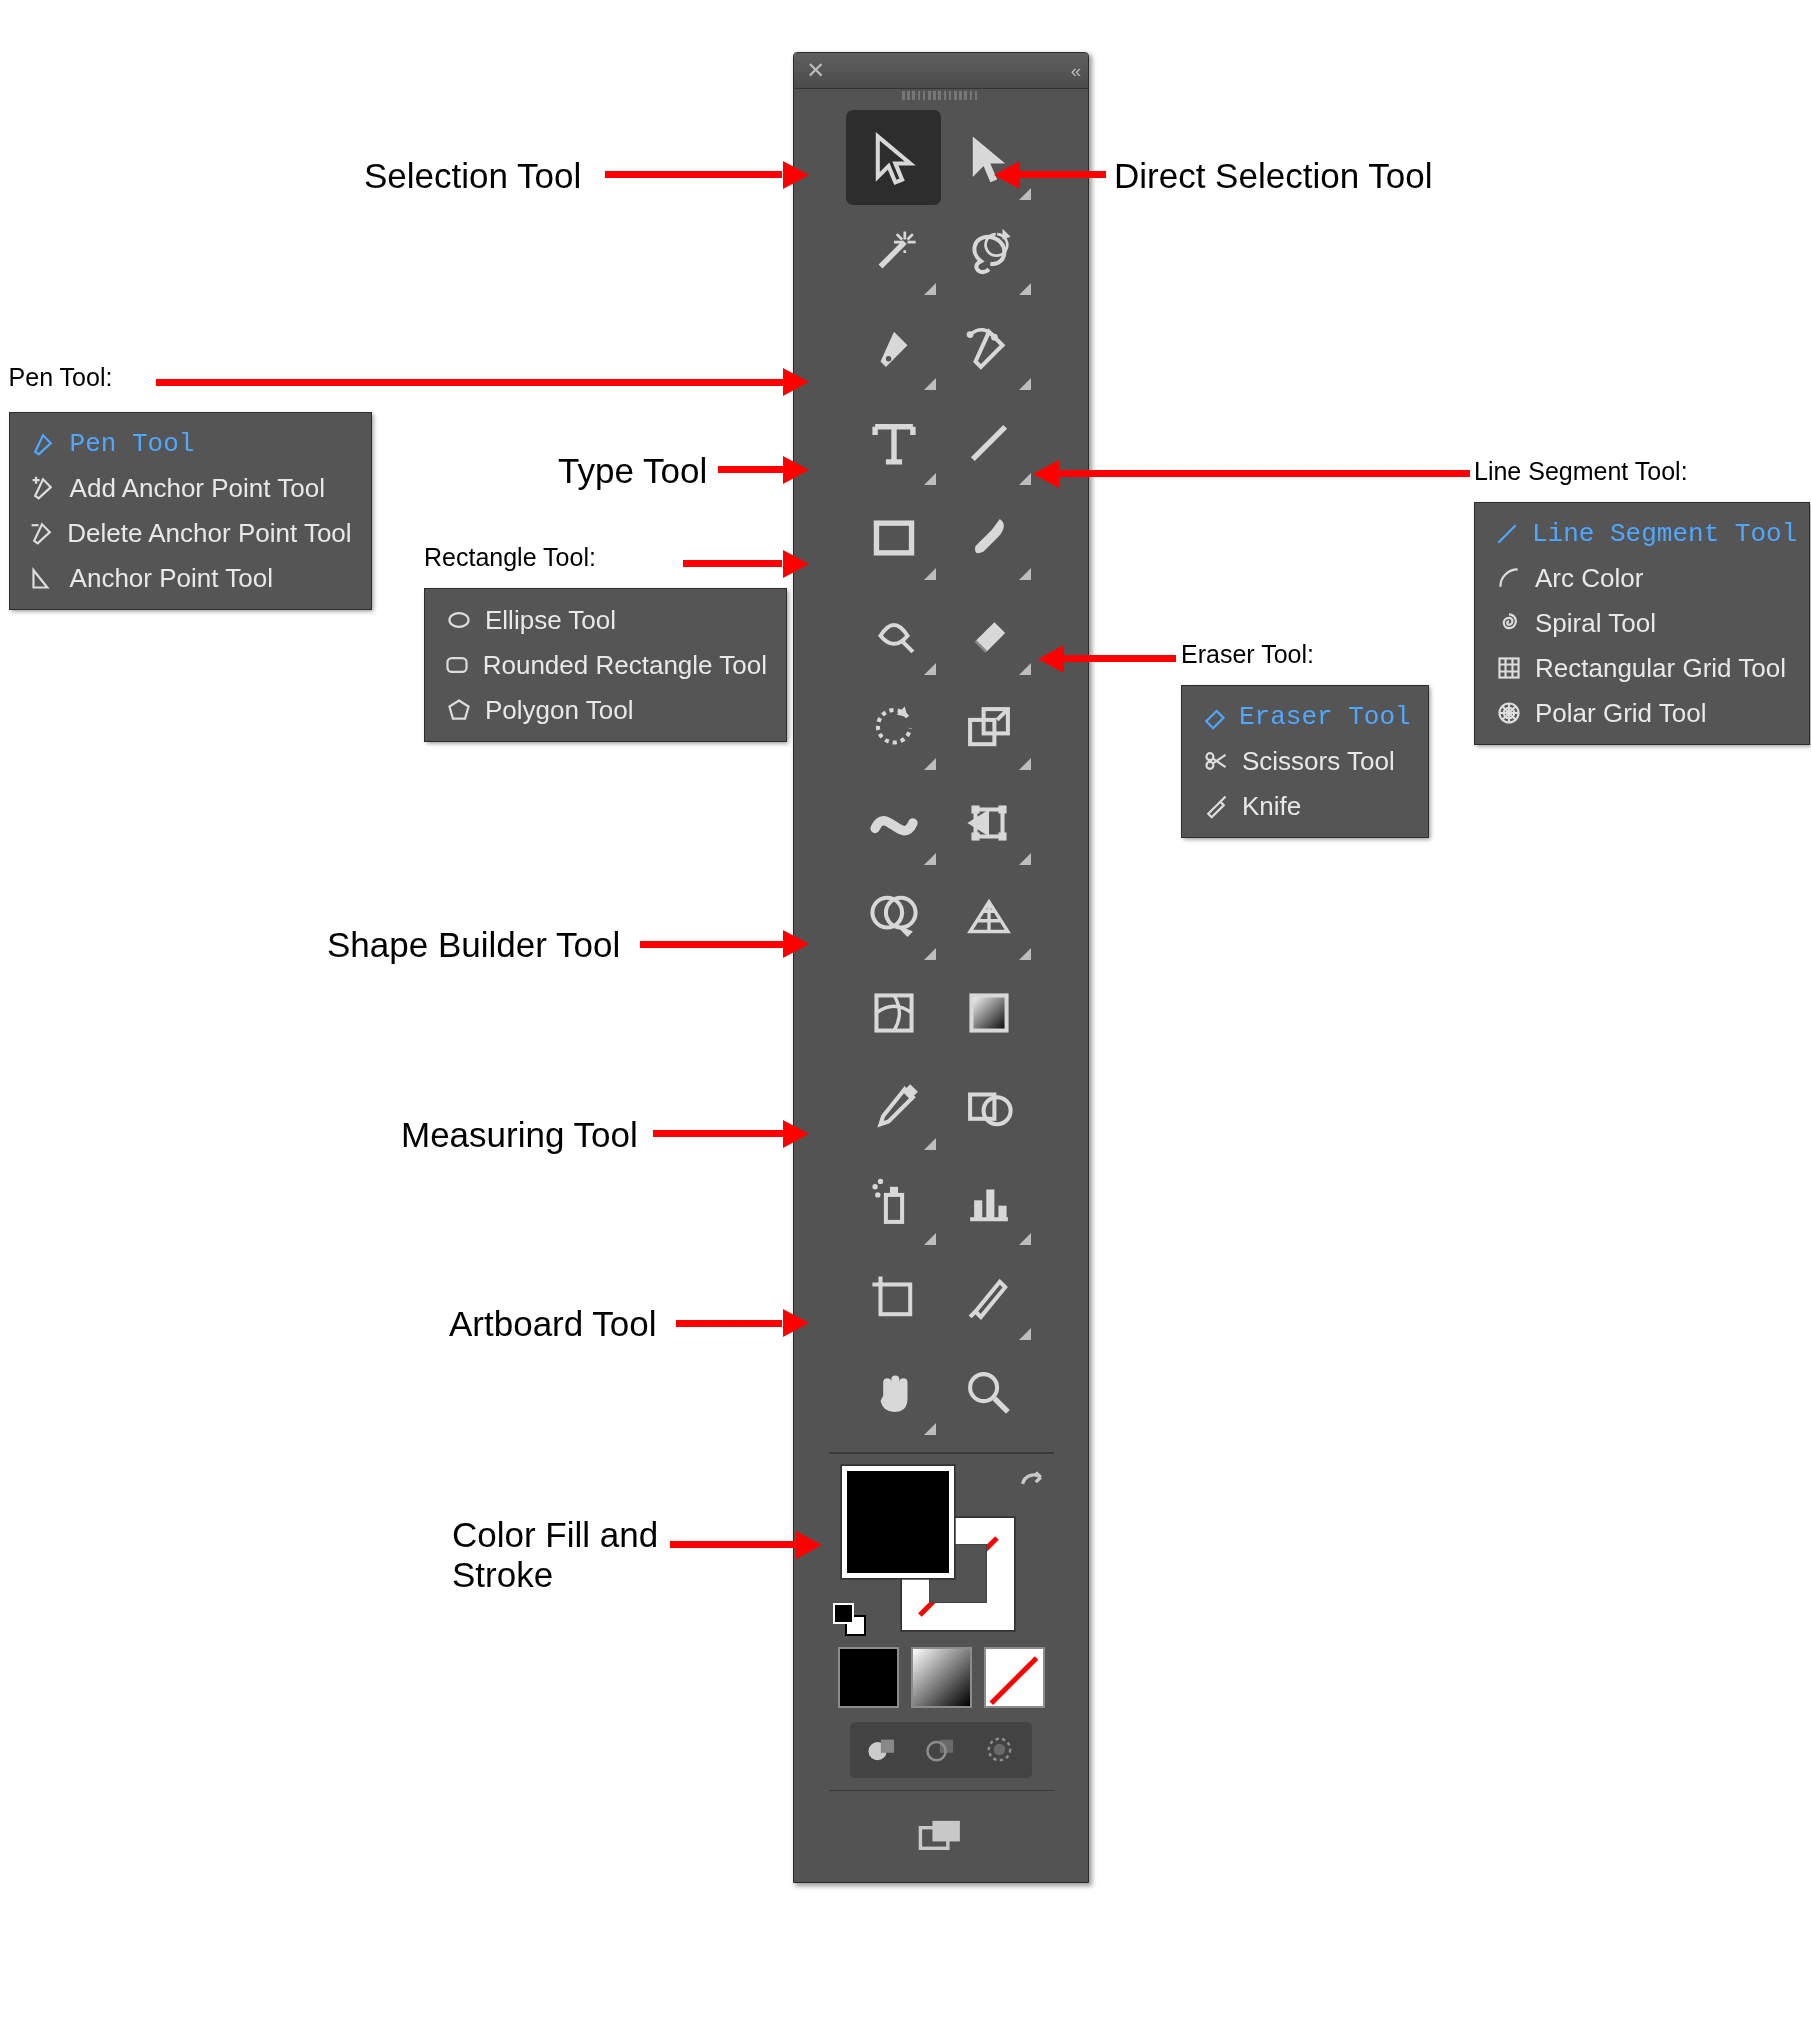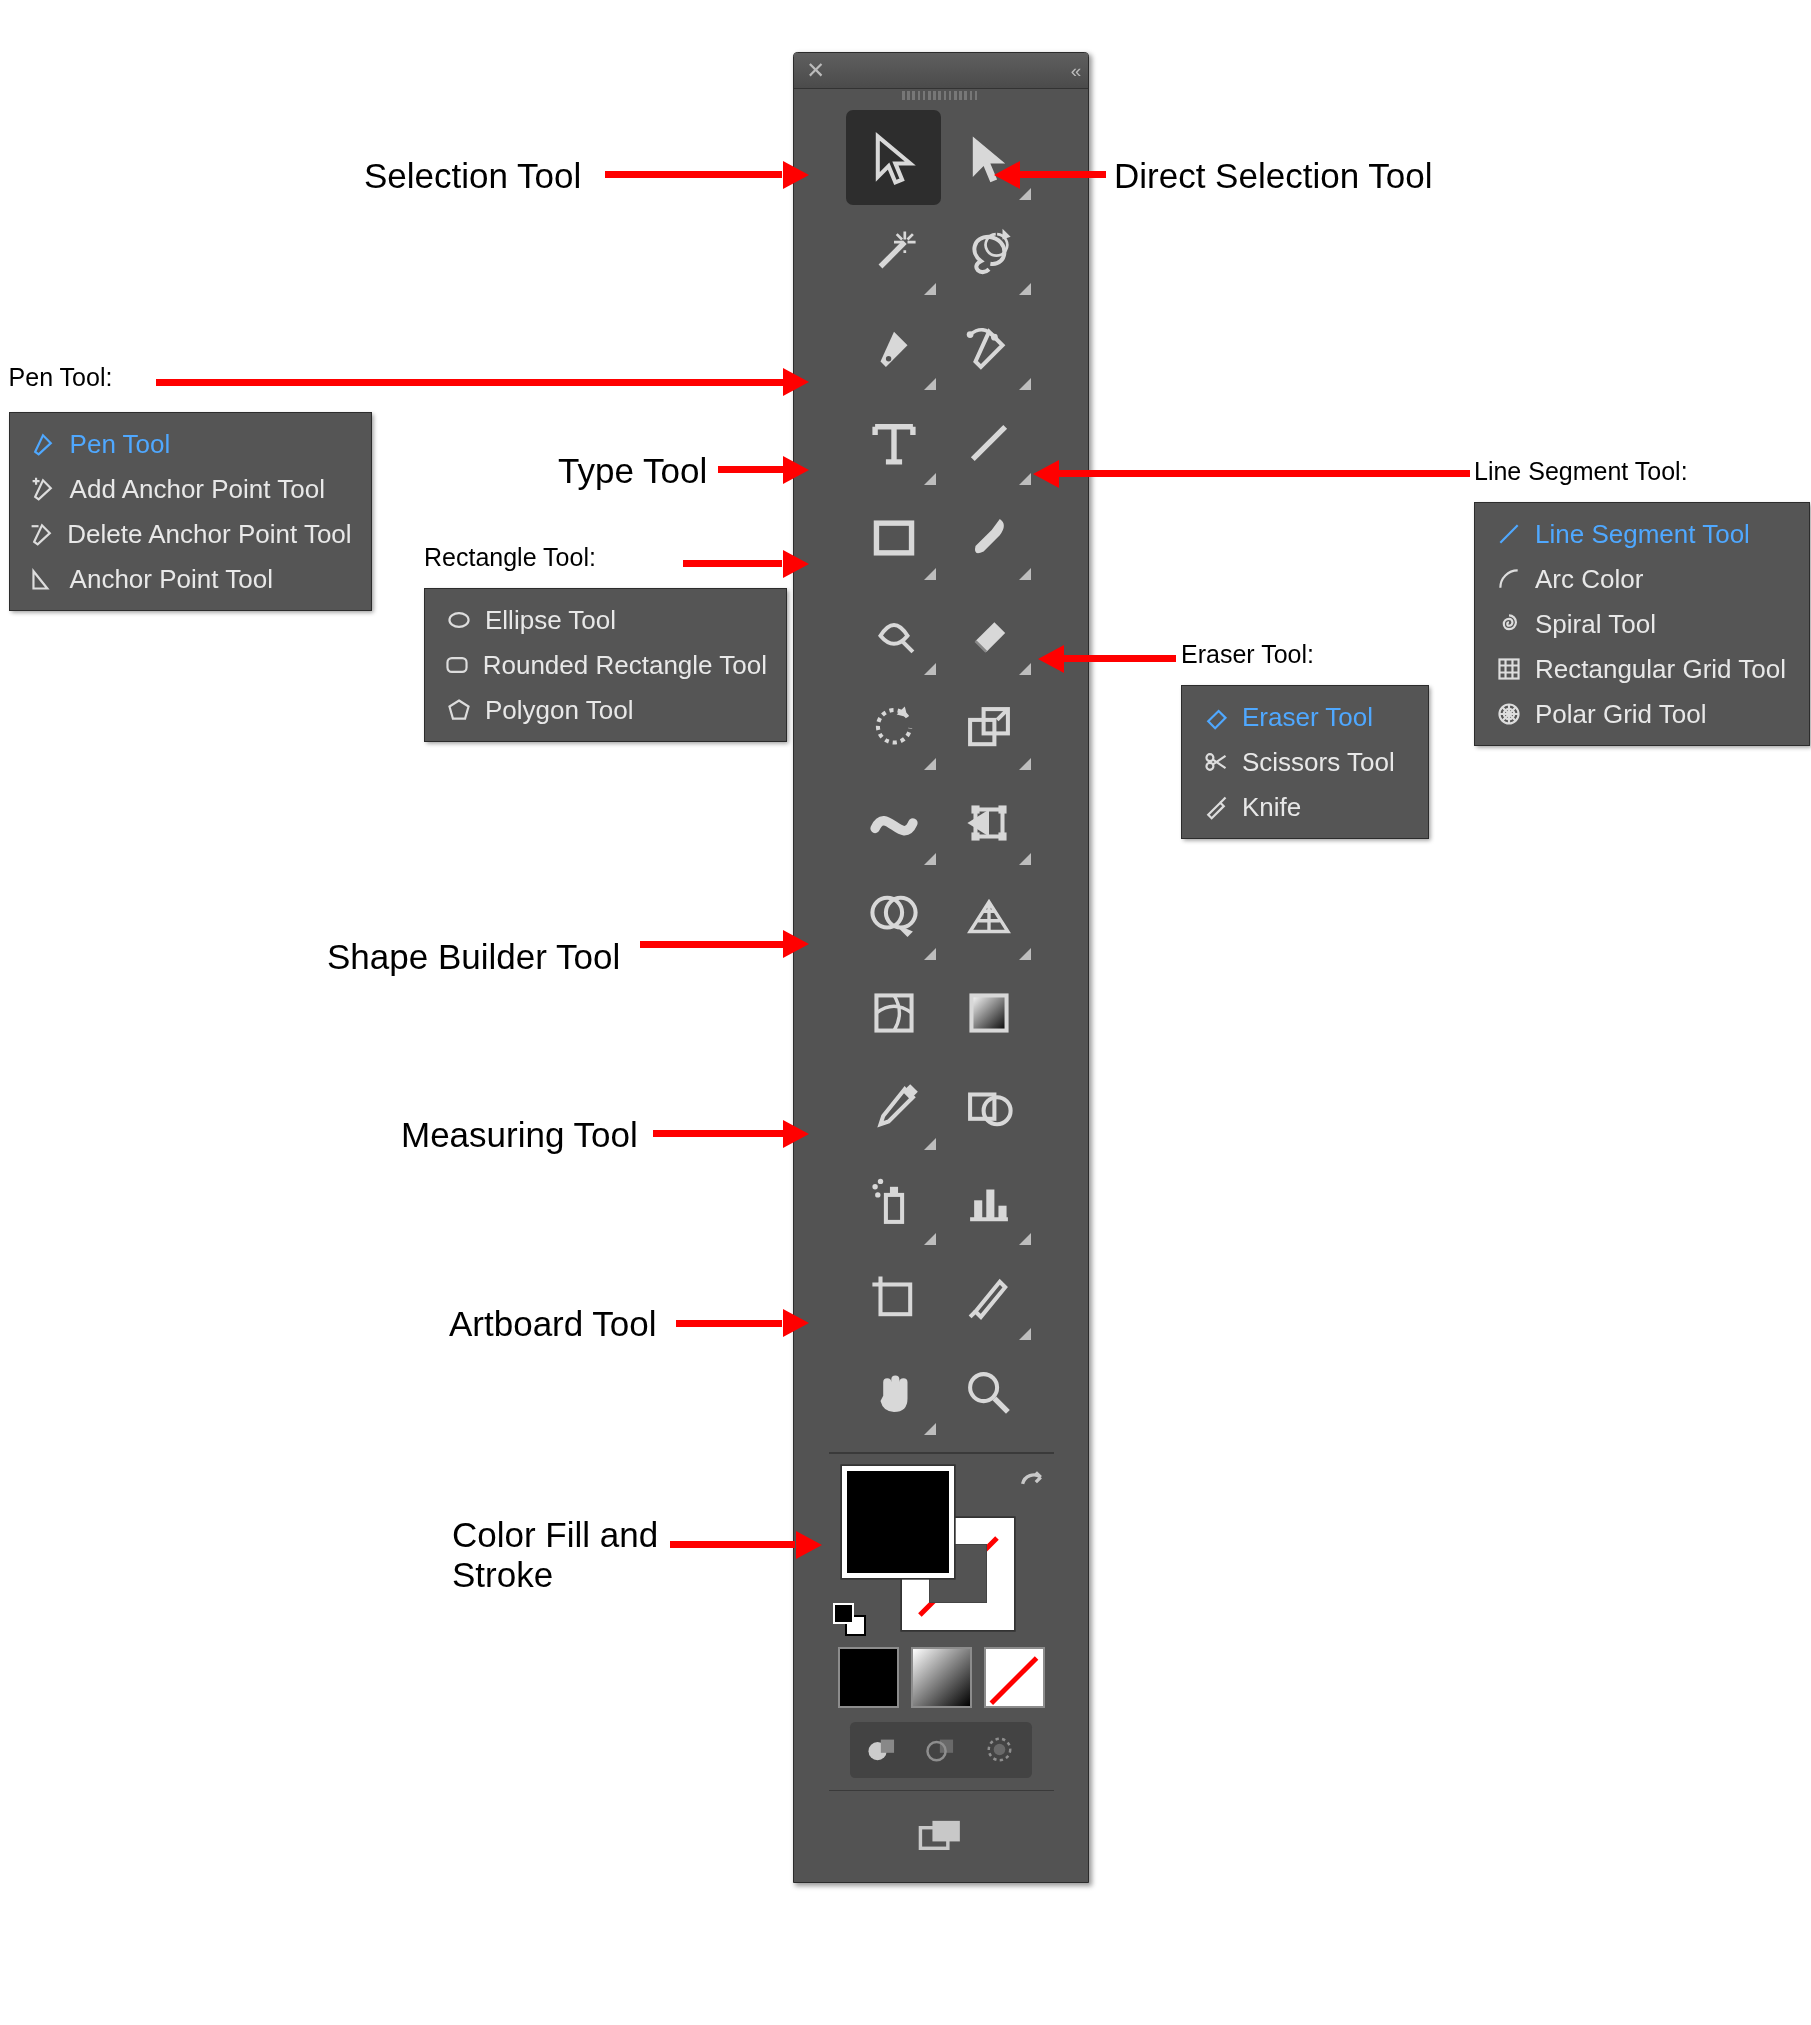--- a/index.html
+++ b/index.html
@@ -102,21 +102,21 @@
     padding:8.6px 0;
     box-shadow:1.7px 1.7px 4.3px rgba(0,0,0,.4);
   }
   .flyout-row {
     display:flex; align-items:center; gap:12px;
     padding:7px 19px;
     color:#e8e8e8; font-size:26px;
     white-space:nowrap;
     cursor:pointer;
   }
-  .flyout-row.active { color:#4fa8ff; }
+  .flyout-row.active { color:#4fa8ff;font-family:Liberation Mono, monospace; }
   .flyout-row .fi { width:29px; height:29px; display:inline-flex; align-items:center; justify-content:center;}
   .flyout-row .fi svg { width:26px; height:26px; stroke:#ddd; fill:none; stroke-width:2.5;}
   .flyout-row.active .fi svg { stroke:#4fa8ff; }
   .flyout-title {
     position:absolute;
     font-size:25px;
     color:#000;
     white-space:nowrap;
   }
 
@@ -572,21 +572,21 @@
         </svg>
       </span>
     <span>Polar Grid Tool</span>
   </div>
 </div>
 <div class="flyout-title" style="left:1474px; top:457px;">Line Segment Tool:</div>
 
 <div class="callout" style="left:364px; top:156px;">Selection Tool</div>
 <div class="callout" style="left:1114px; top:156px;">Direct Selection Tool</div>
 <div class="callout" style="left:558px; top:451px;">Type Tool</div>
-<div class="callout" style="left:327px; top:925px;margin-top:12px;">Shape Builder Tool</div>
+<div class="callout" style="left:327px; top:925px;">Shape Builder Tool</div>
 <div class="callout" style="left:401px; top:1115px;">Measuring Tool</div>
 <div class="callout" style="left:449px; top:1304px;">Artboard Tool</div>
 <div class="callout two-line" style="left:452px; top:1515px;">
   <span>Color Fill and</span><br>
   <span>Stroke</span>
 </div>
 
 <div class="arrow-line" style="left:605px; top:171px; width:177px;"></div>
 <div class="arrow-head right" style="left:783px; top:161px;"></div>
 

